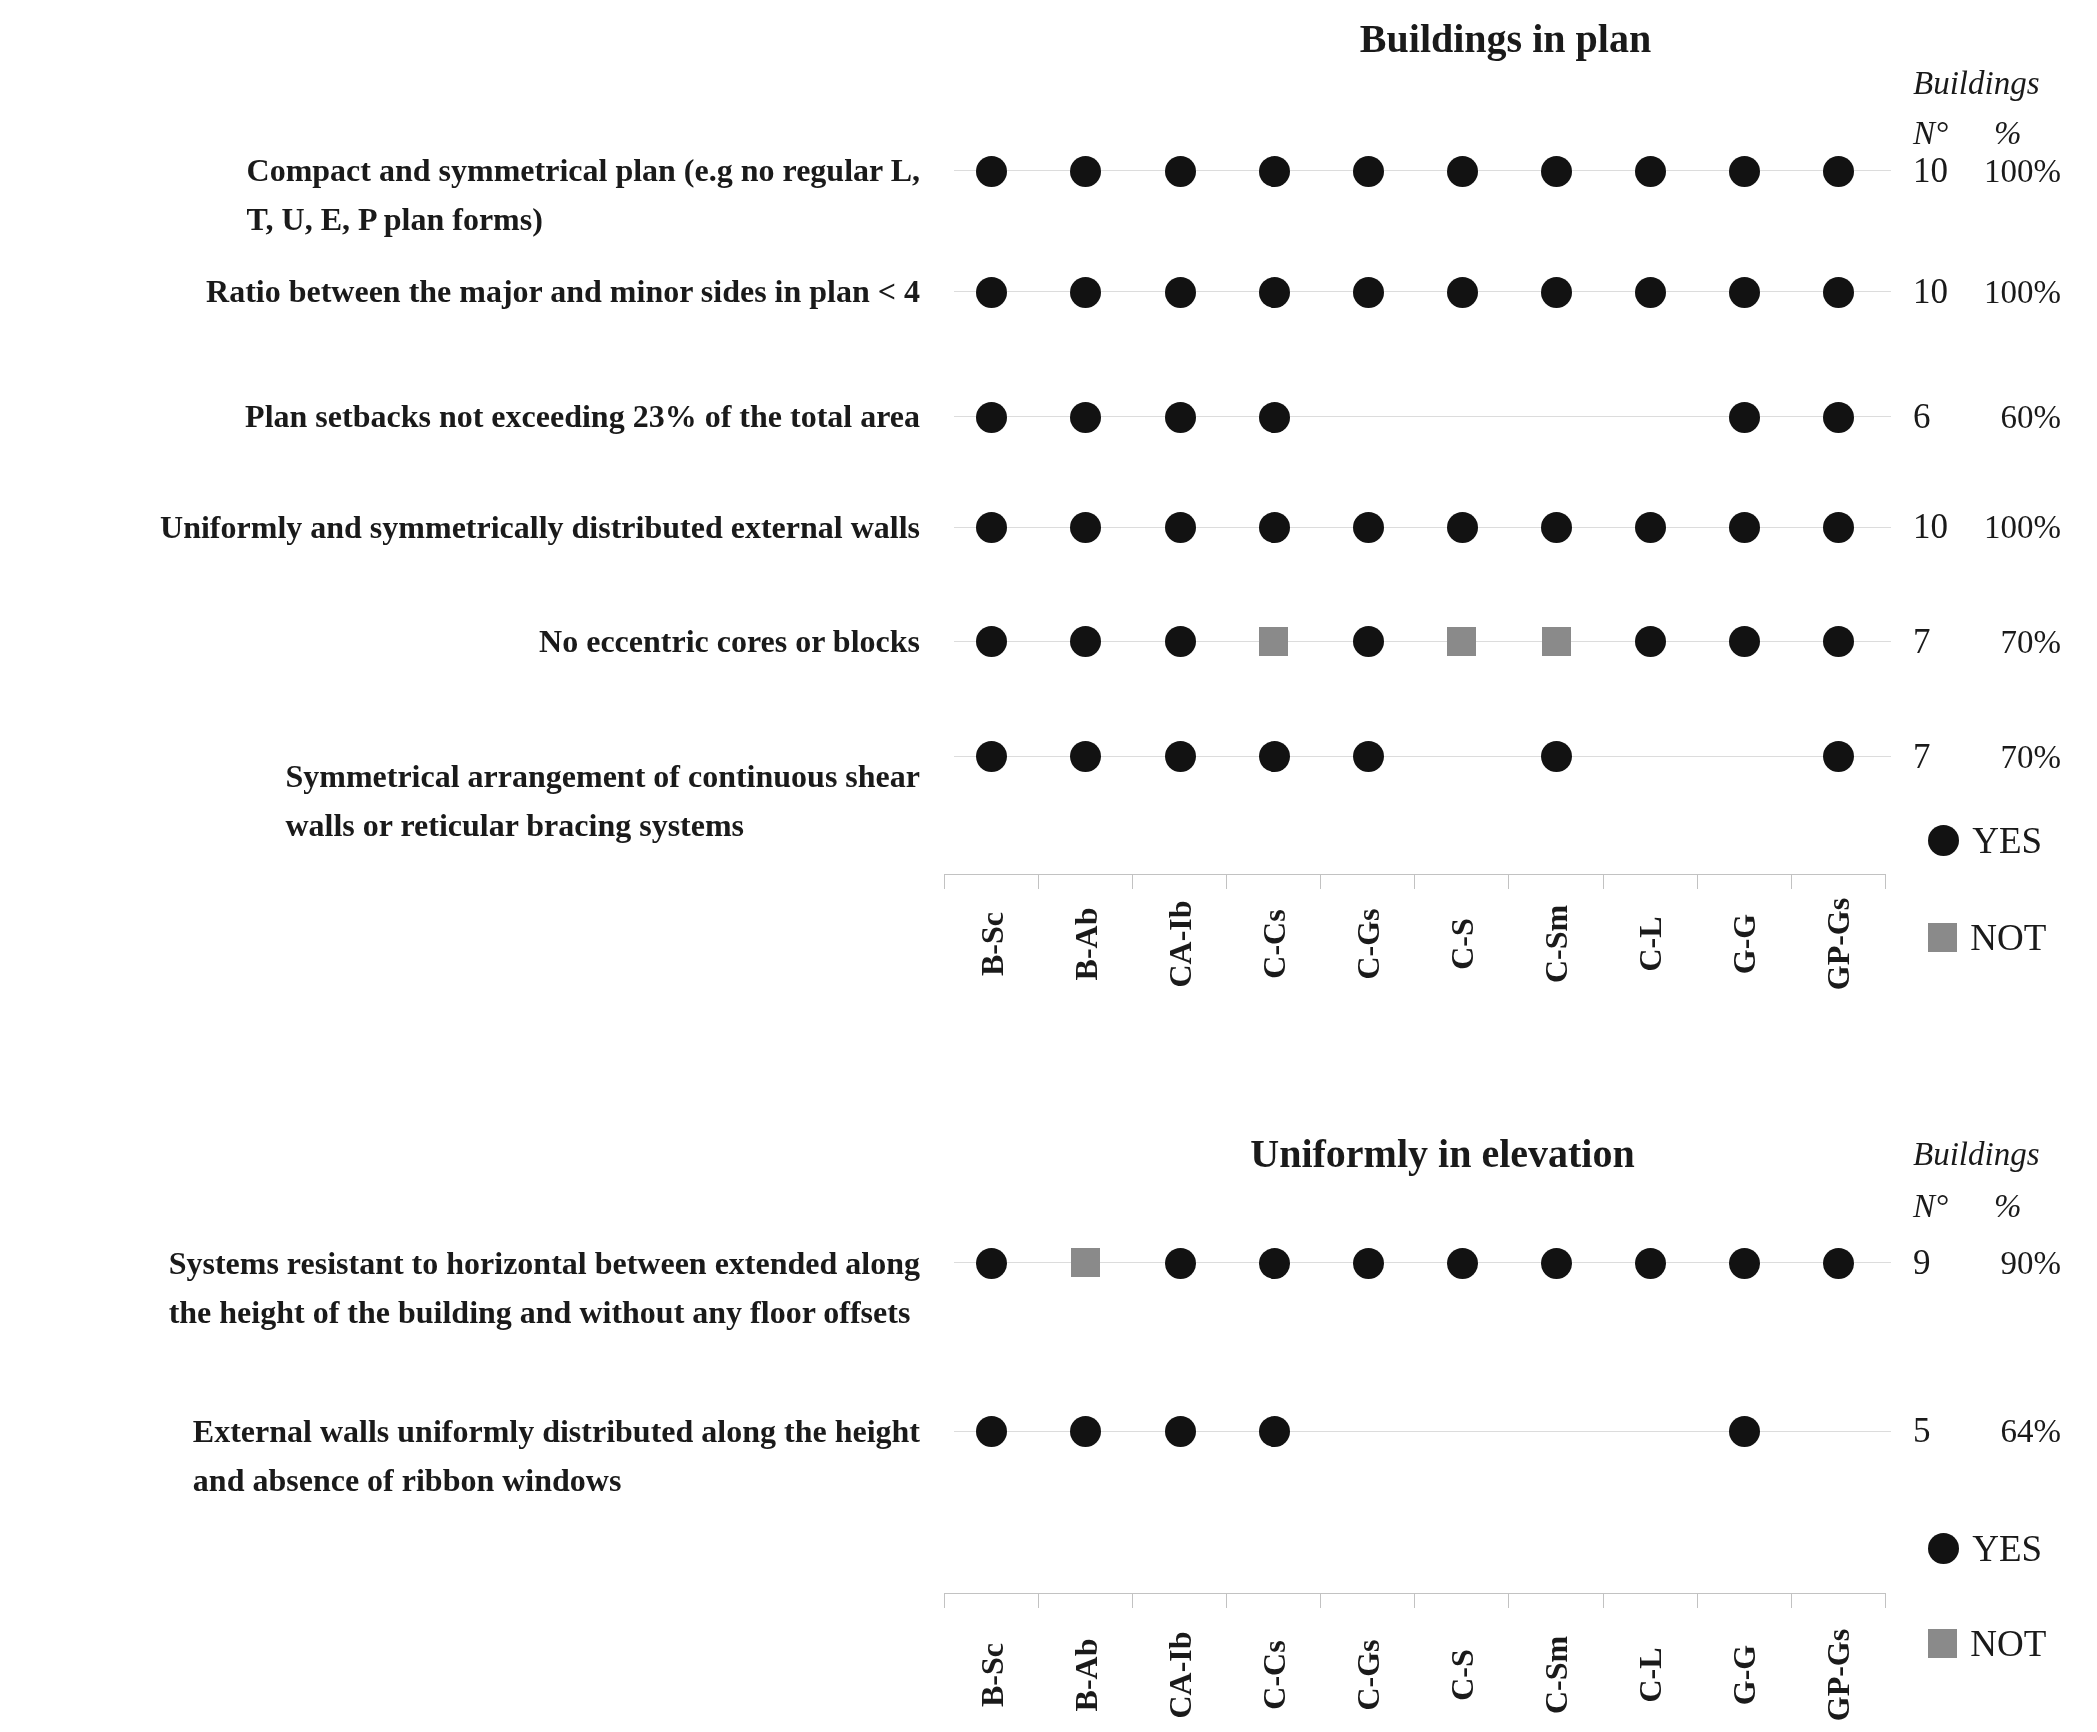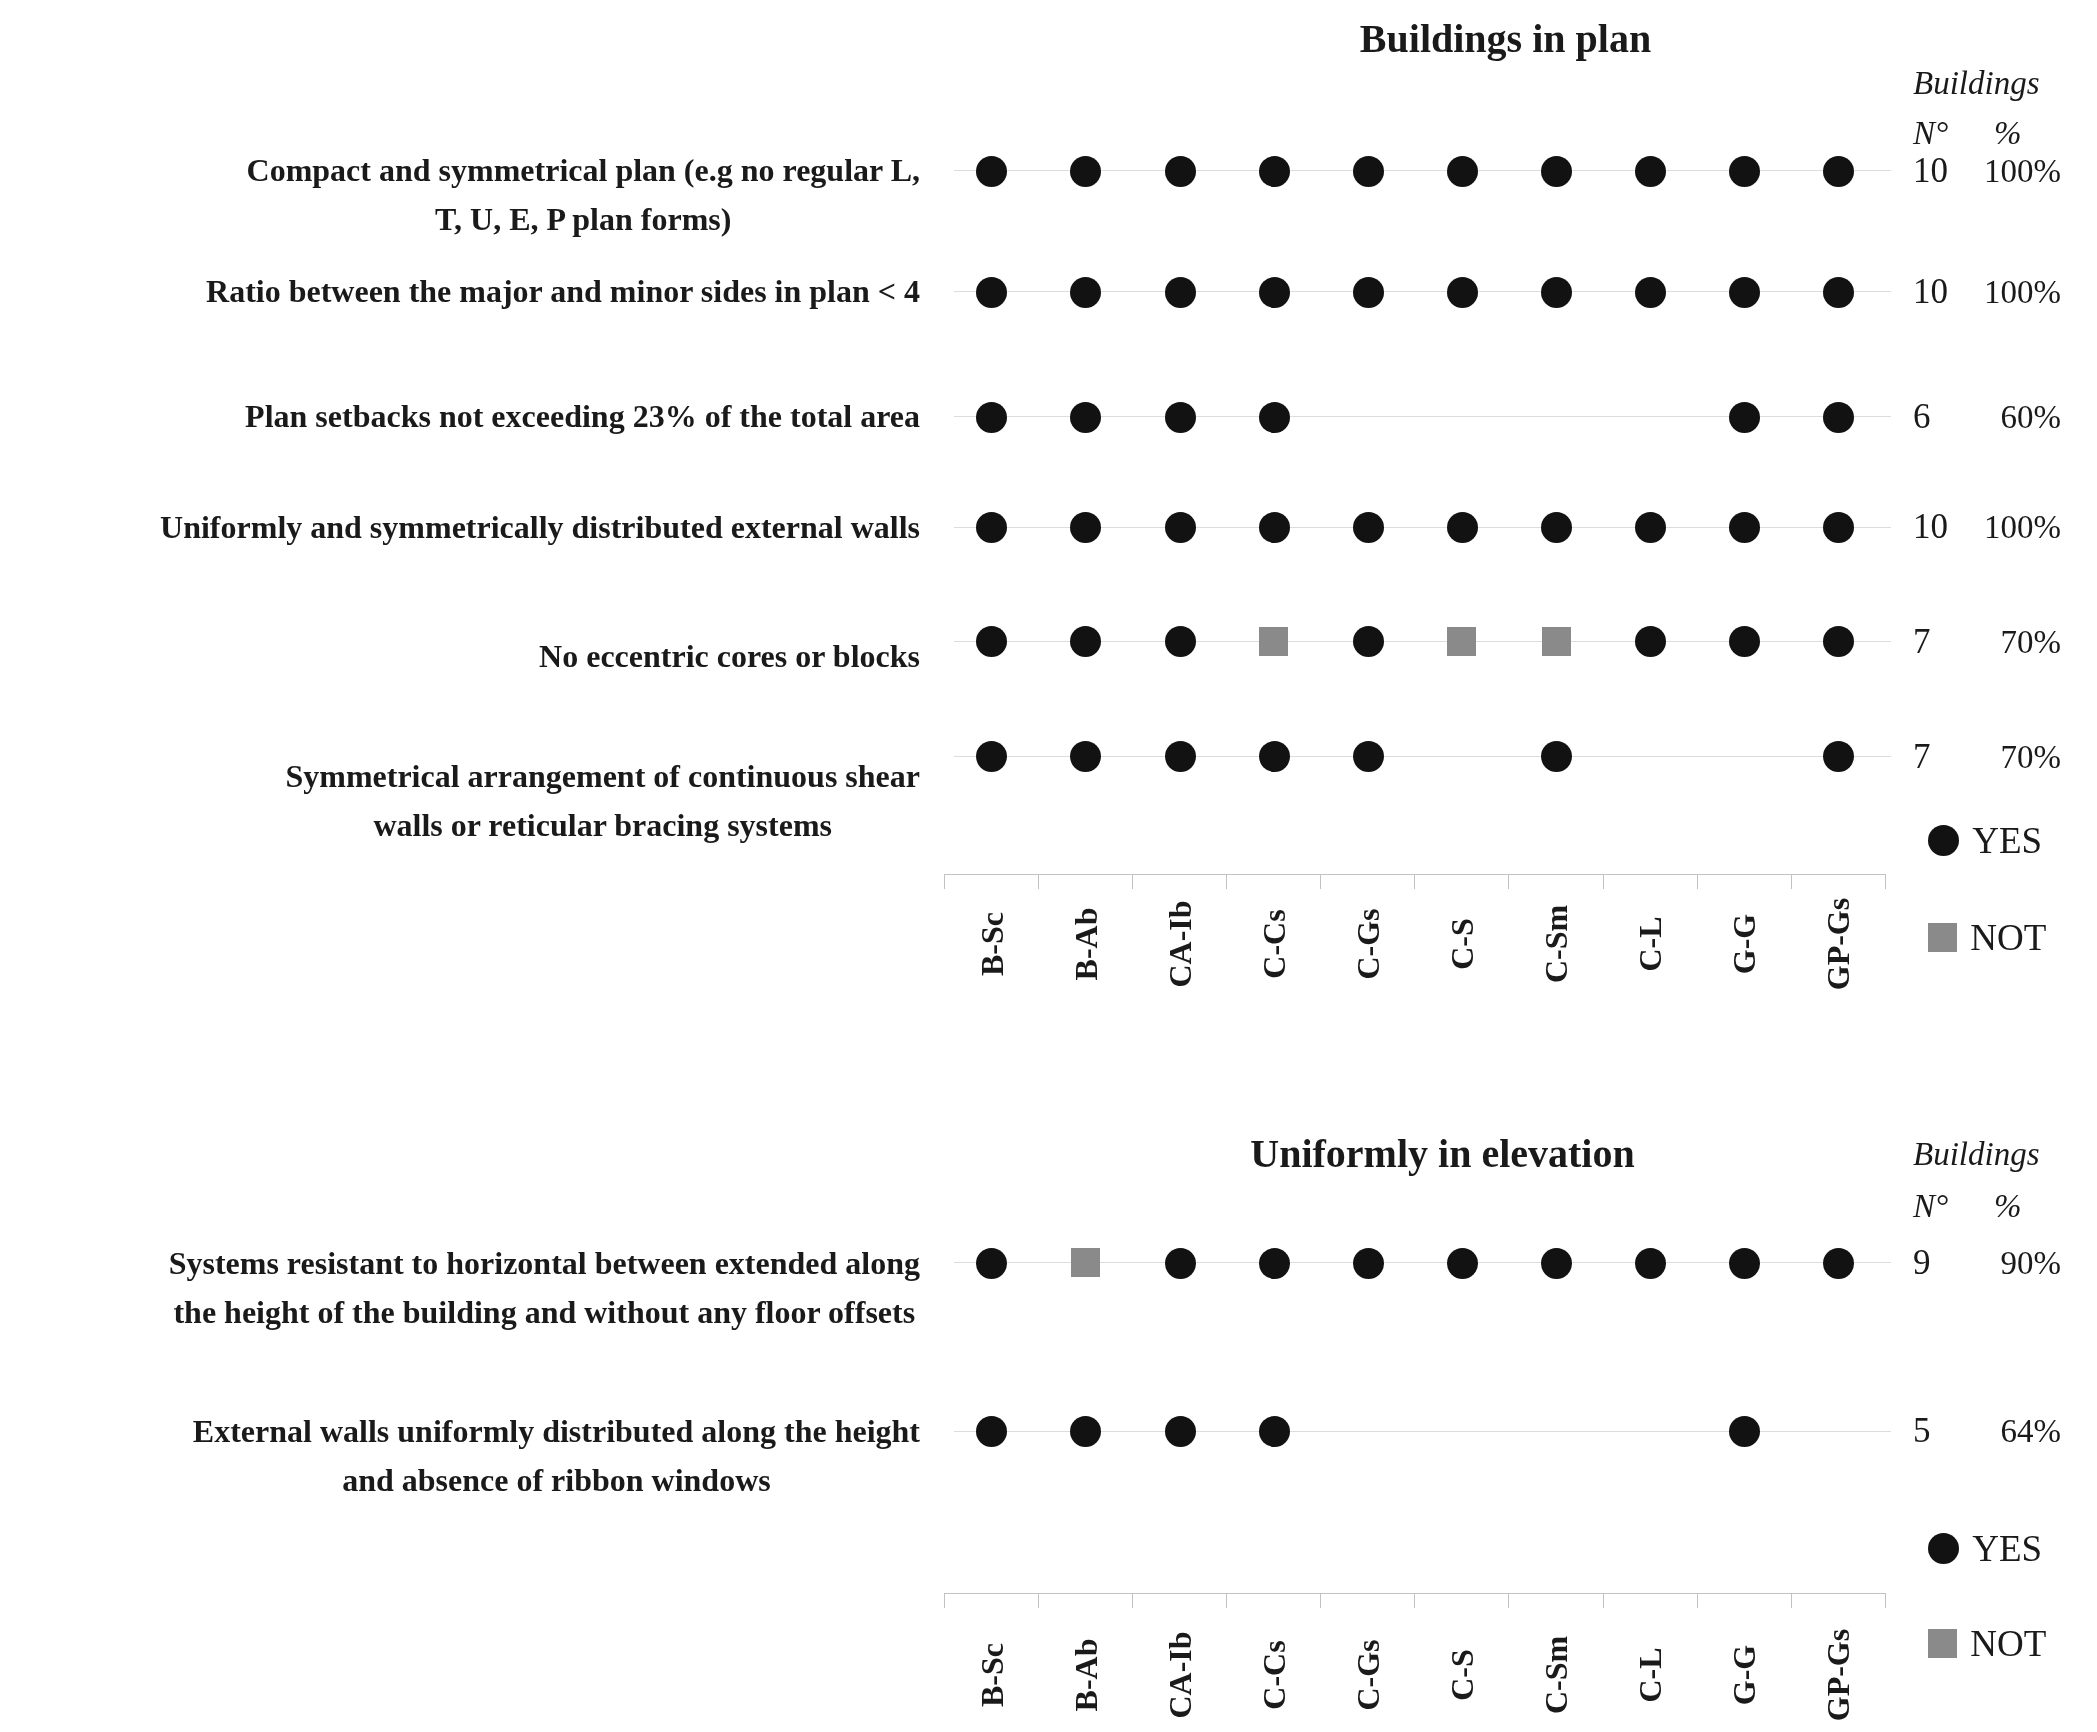--- a/index.html
+++ b/index.html
@@ -12,21 +12,21 @@
     overflow:hidden;
   }
   .abs{position:absolute;}
   .panel-title{
     font-weight:bold;font-size:40px;line-height:47px;text-align:center;
   }
   .hdr-italic{font-style:italic;font-size:33px;line-height:39px;}
   .row-label{
     position:absolute;
     font-weight:bold;font-size:32px;line-height:49px;
-    text-align:center;white-space:pre-line;
+    white-space:pre-line;
   }
   .row-line{position:absolute;height:1.3px;background:#dcdcdc;}
   .axis-line{position:absolute;height:1.3px;background:#c2c2c2;}
   .axis-tick{position:absolute;width:1.3px;height:14.6px;background:#c2c2c2;}
   .mark-yes{position:absolute;width:31px;height:31px;border-radius:50%;background:#121212;}
   .mark-not{position:absolute;width:29px;height:29px;background:#8a8a8a;}
   .nval{position:absolute;font-size:35px;line-height:48px;}
   .pval{position:absolute;font-size:33px;line-height:48px;width:133px;text-align:right;}
   .col-label{
     position:absolute;
@@ -131,21 +131,21 @@
     <div class="mark-yes" style="left: 1259px; top: 512px; background: rgb(18, 18, 18);"></div>
     <div class="mark-yes" style="left: 1353px; top: 512px; background: rgb(18, 18, 18);"></div>
     <div class="mark-yes" style="left: 1447px; top: 512px; background: rgb(18, 18, 18);"></div>
     <div class="mark-yes" style="left: 1541px; top: 512px; background: rgb(18, 18, 18);"></div>
     <div class="mark-yes" style="left: 1635px; top: 512px; background: rgb(18, 18, 18);"></div>
     <div class="mark-yes" style="left: 1729px; top: 512px; background: rgb(18, 18, 18);"></div>
     <div class="mark-yes" style="left: 1823px; top: 512px; background: rgb(18, 18, 18);"></div>
     <div class="nval" style="left: 1913px; top: 503px;">10</div>
     <div class="pval" style="left: 1928px; top: 503px;">100%</div>
     <div class="row-line" style="left: 954px; top: 641px; width: 937px;"></div>
-    <div class="row-label" style="right: 1177px; top: 617px; max-width: 917px; margin-top: 15px;">No eccentric cores or blocks</div>
+    <div class="row-label" style="right: 1177px; top: 617px; max-width: 917px;">No eccentric cores or blocks</div>
     <div class="mark-yes" style="left: 976px; top: 626px; background: rgb(18, 18, 18);"></div>
     <div class="mark-yes" style="left: 1070px; top: 626px; background: rgb(18, 18, 18);"></div>
     <div class="mark-yes" style="left: 1165px; top: 626px; background: rgb(18, 18, 18);"></div>
     <div class="mark-not" style="left: 1259px; top: 627px; background: rgb(138, 138, 138);"></div>
     <div class="mark-yes" style="left: 1353px; top: 626px; background: rgb(18, 18, 18);"></div>
     <div class="mark-not" style="left: 1447px; top: 627px; background: rgb(138, 138, 138);"></div>
     <div class="mark-not" style="left: 1542px; top: 627px; background: rgb(138, 138, 138);"></div>
     <div class="mark-yes" style="left: 1635px; top: 626px; background: rgb(18, 18, 18);"></div>
     <div class="mark-yes" style="left: 1729px; top: 626px; background: rgb(18, 18, 18);"></div>
     <div class="mark-yes" style="left: 1823px; top: 626px; background: rgb(18, 18, 18);"></div>

